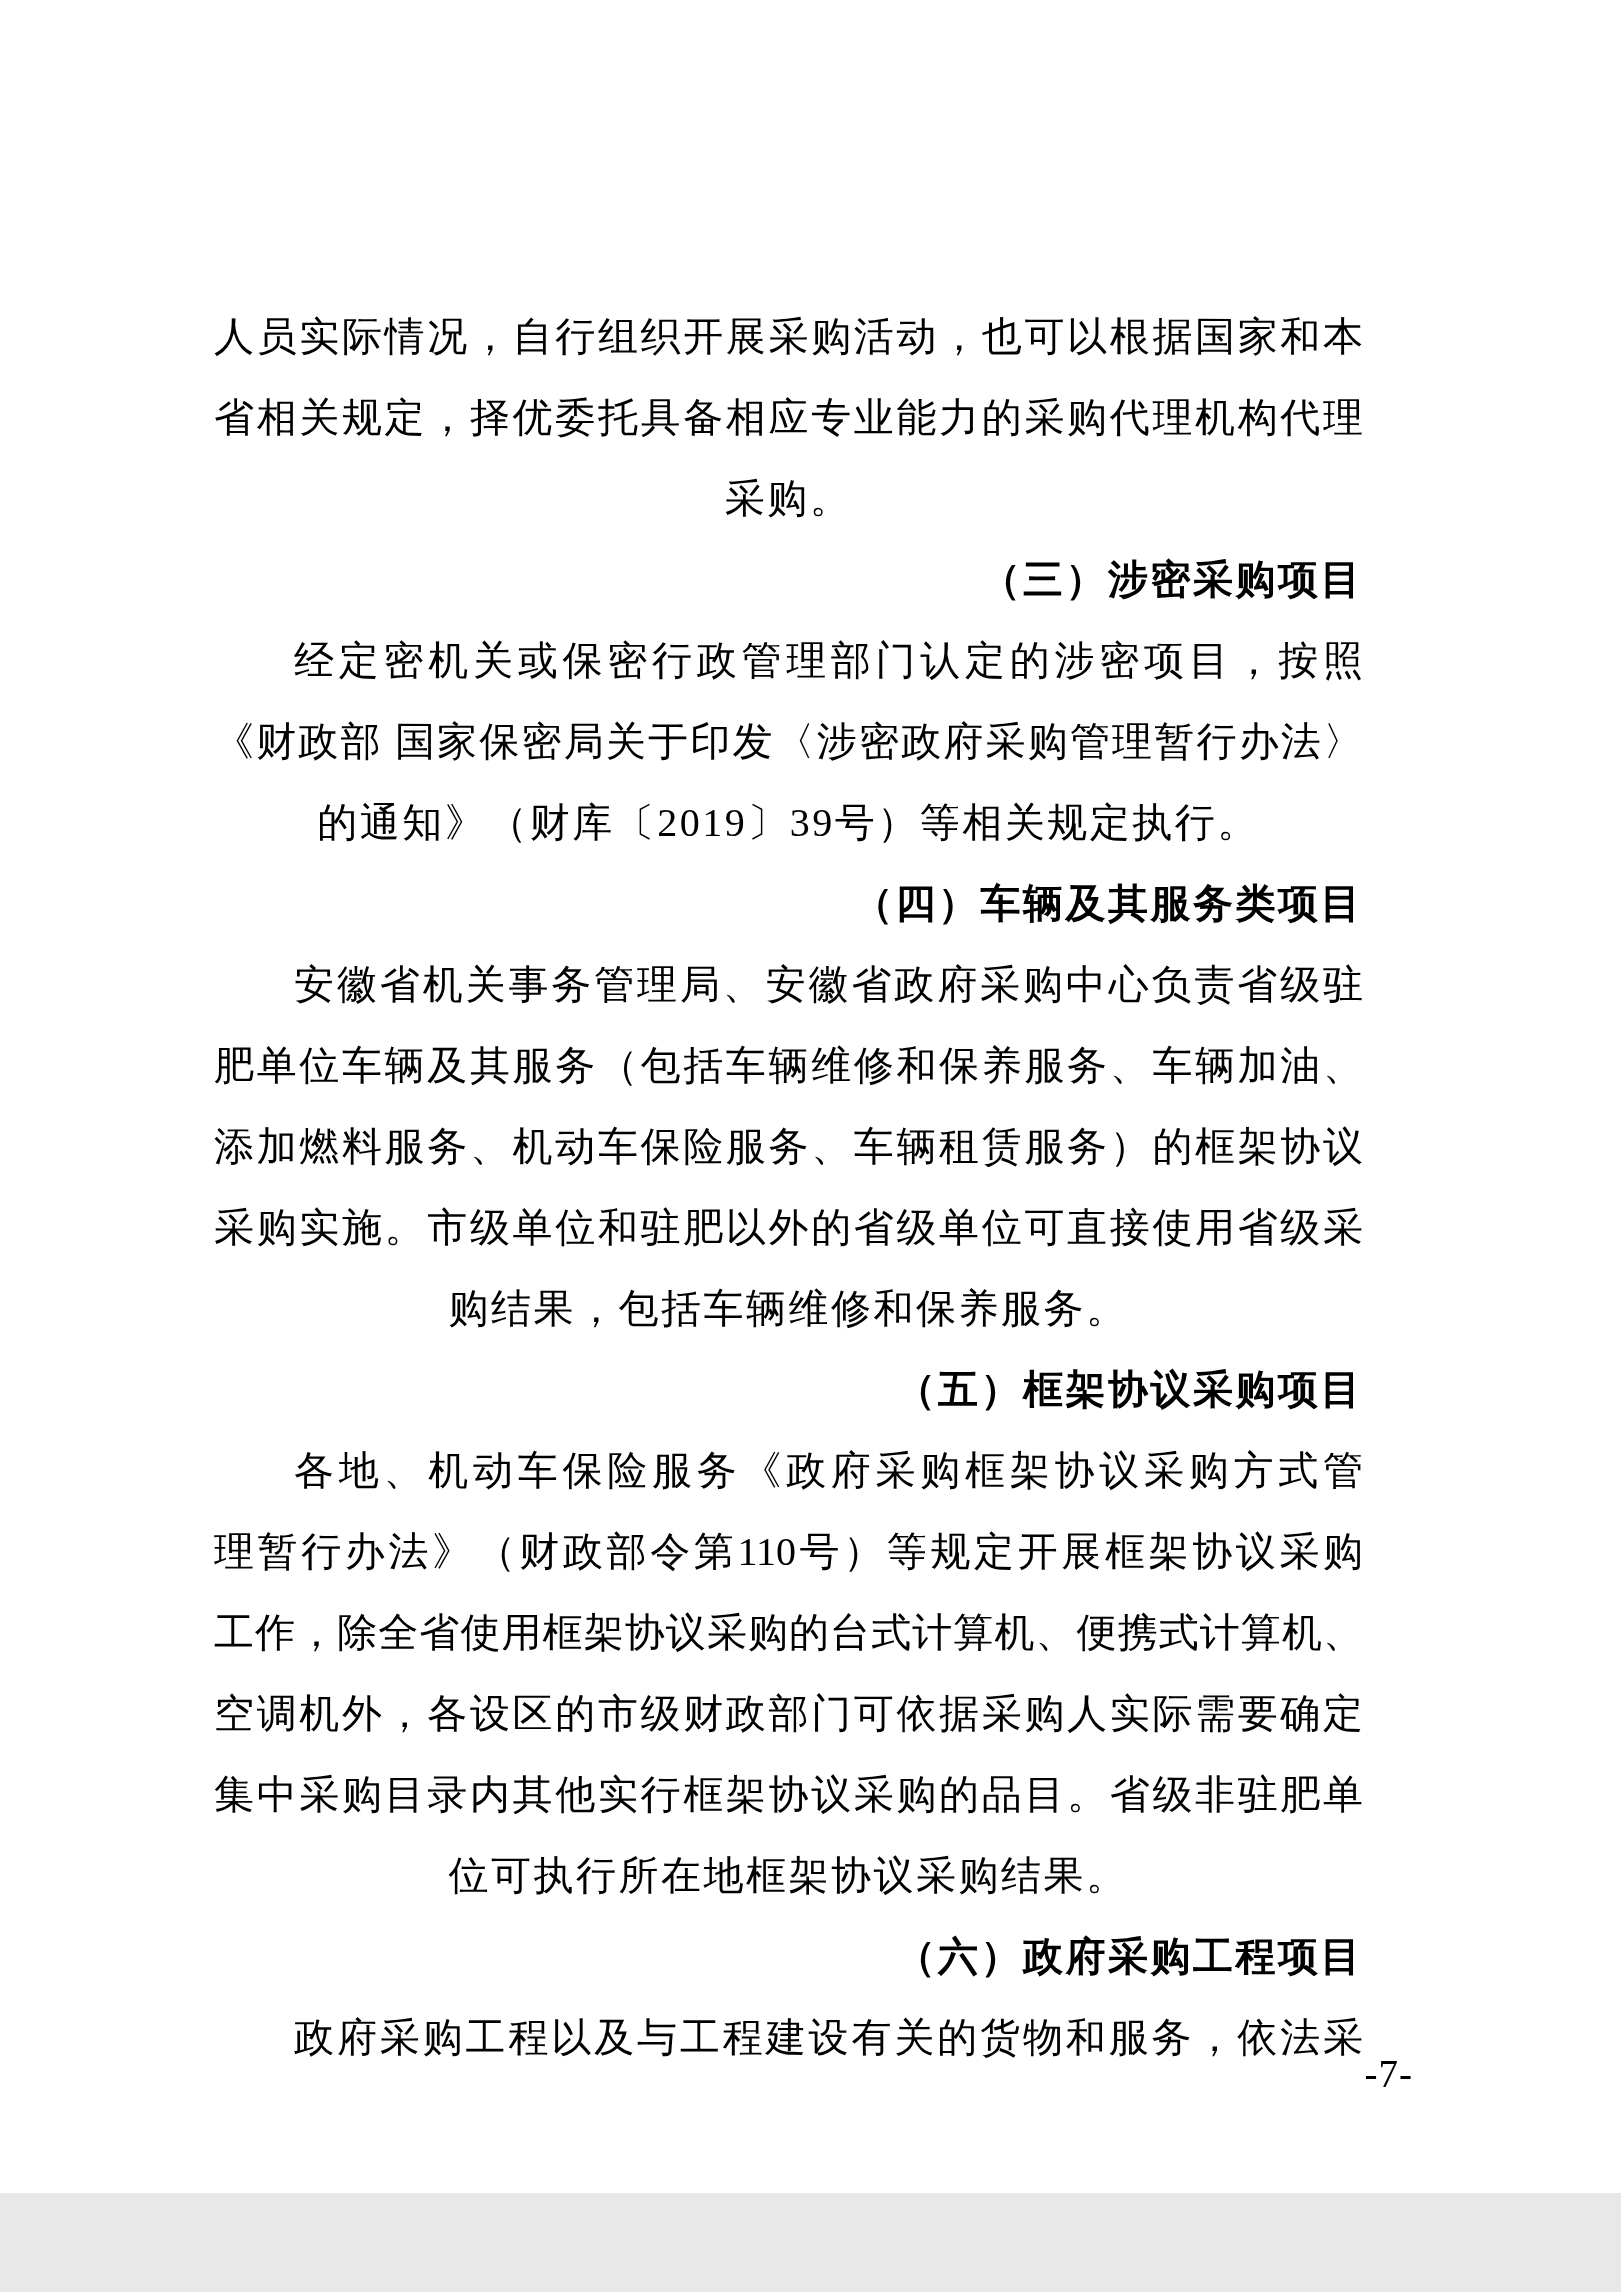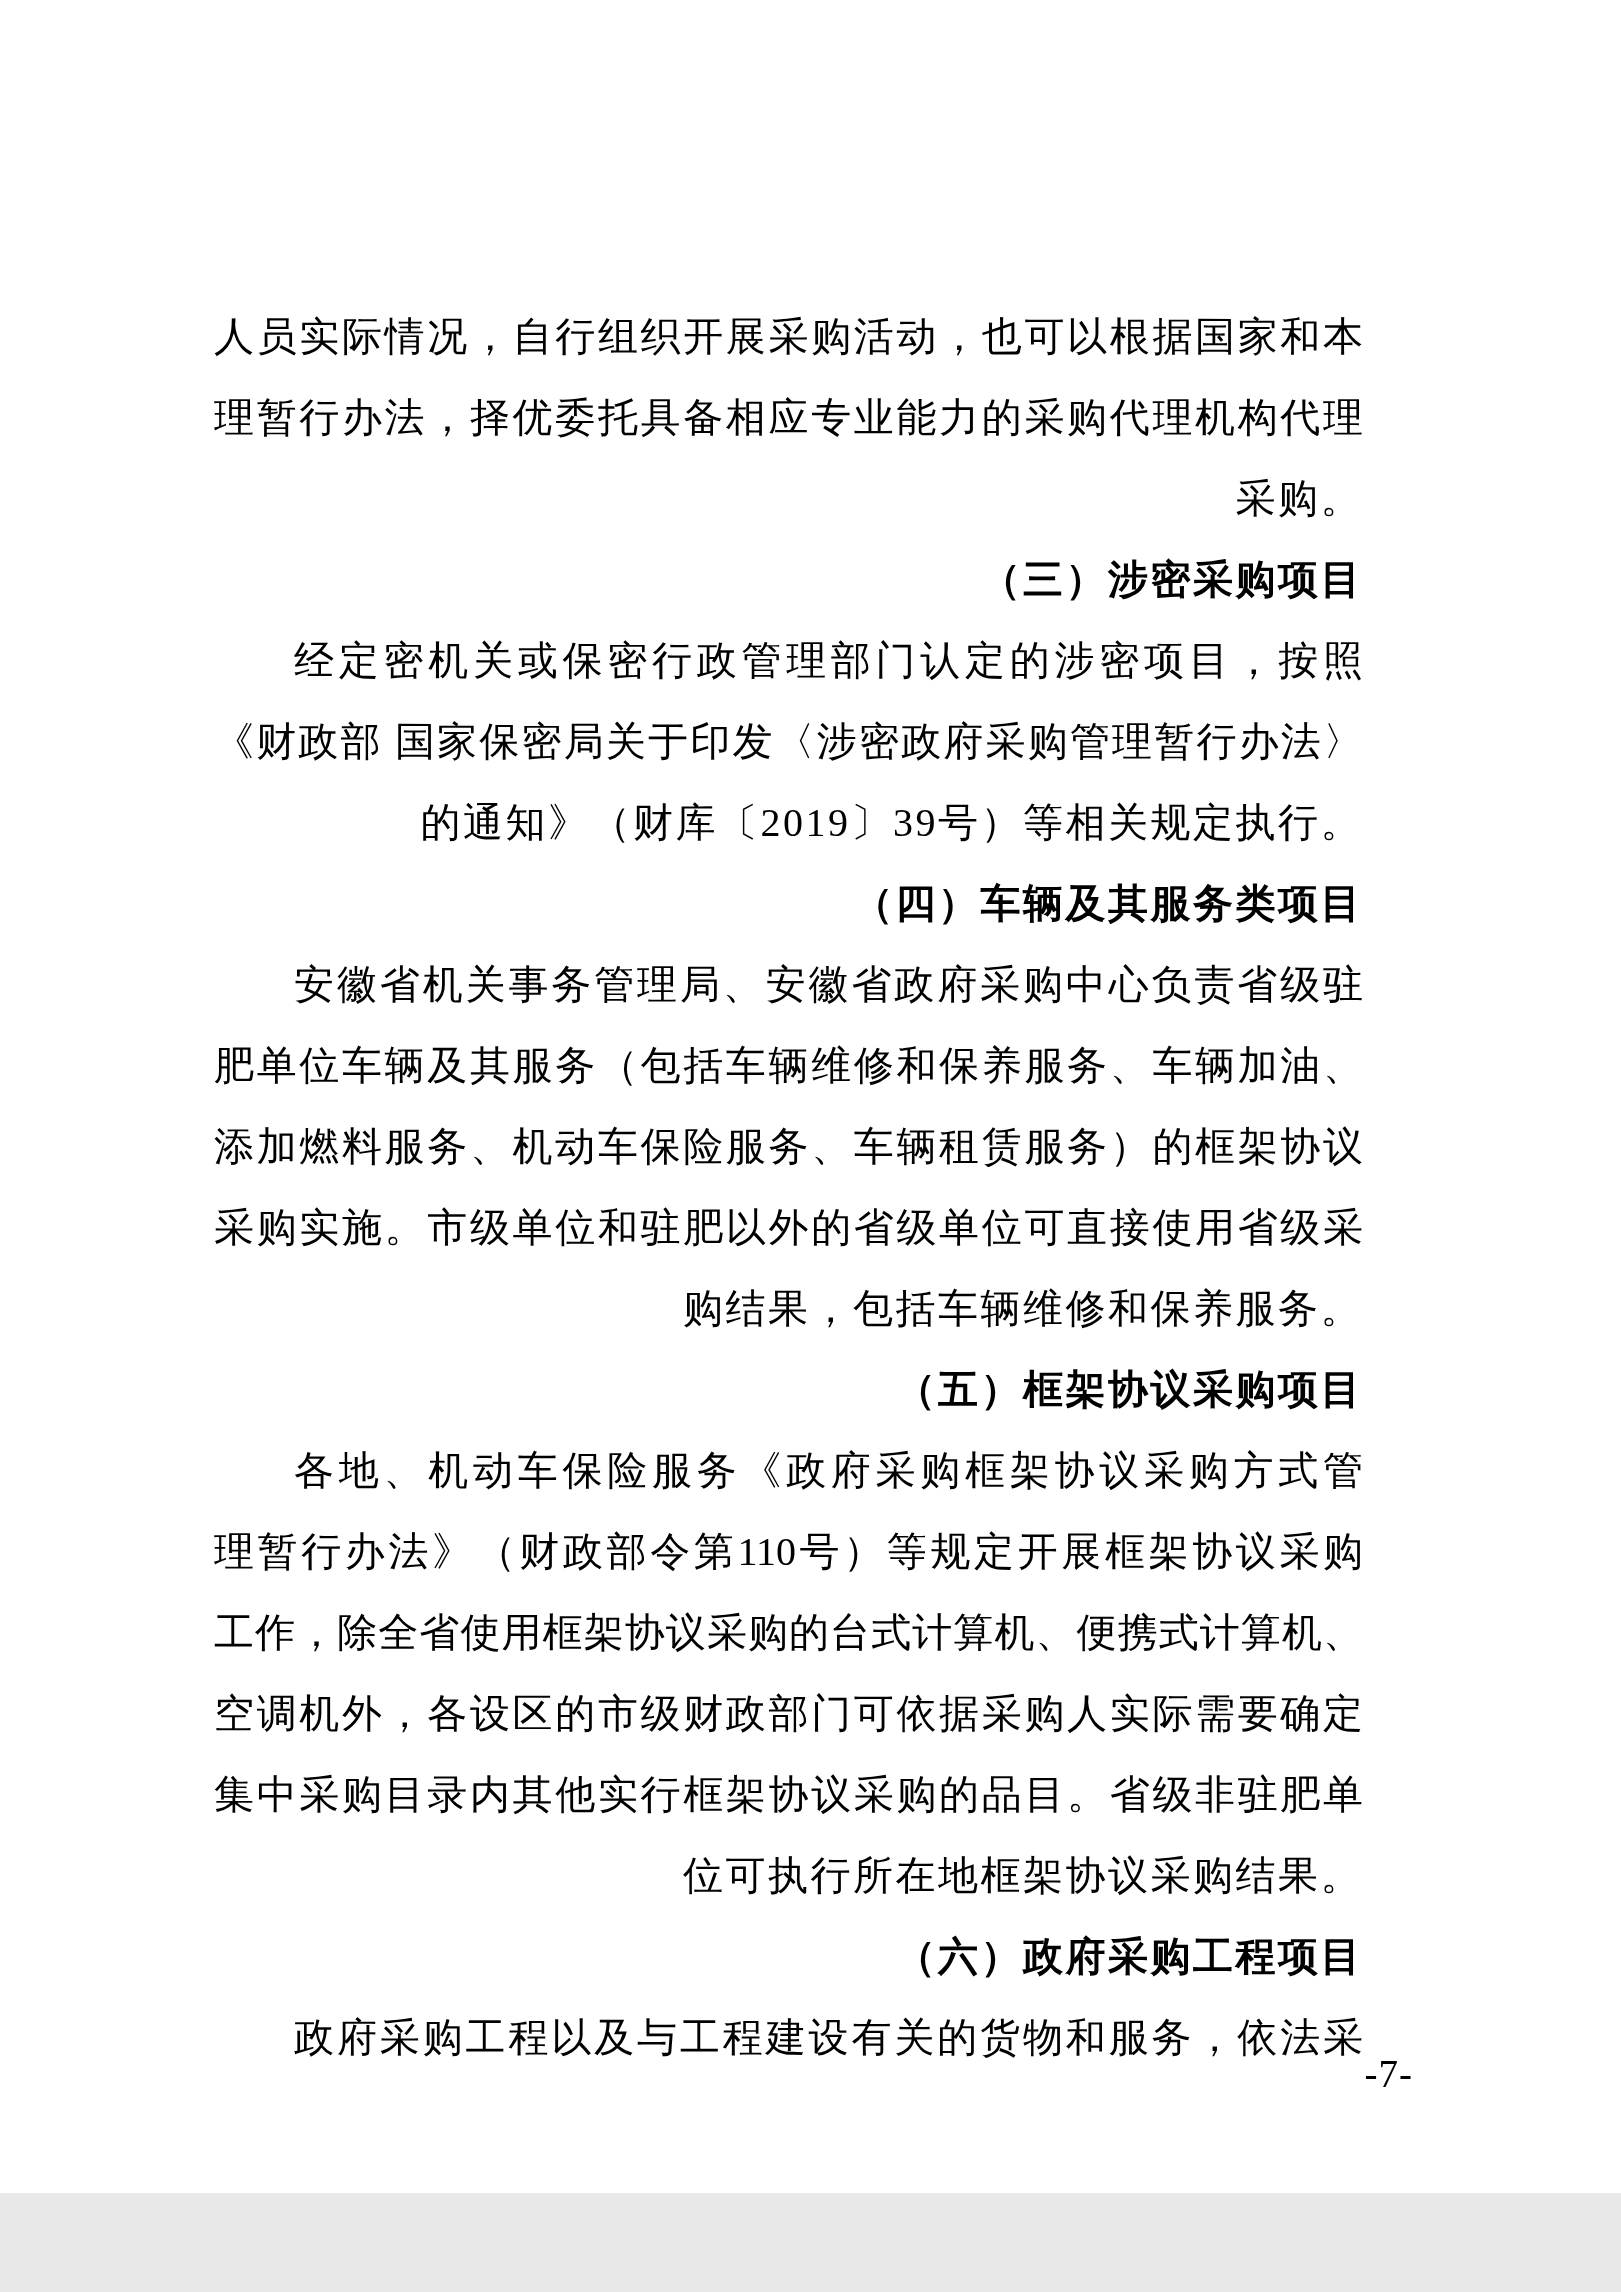--- a/index.html
+++ b/index.html
@@ -23,21 +23,21 @@
     height: 81px;
     line-height: 81px;
     font-size: 40px;
     letter-spacing: 0;
   }
   .fill {
     text-align: justify;
     text-align-last: justify;
   }
   .endline {
-    text-align: right;
+    text-align: center;
     letter-spacing: 2.5px;
   }
   .indent {
     text-indent: 2em;
   }
   .heading {
     font-weight: 700;
     text-align: right;
     text-indent: 2em;
     letter-spacing: 2.5px;
@@ -52,21 +52,21 @@
     font-family: "Liberation Serif", serif;
     color: #000000;
   }
 </style>
 </head>
 <body>
 
 <div class="page">
   <div class="text-block">
     <div class="line fill">人员实际情况，自行组织开展采购活动，也可以根据国家和本</div>
-    <div class="line fill">理暂行办法，择优委托具备相应专业能力的采购代理机构代理</div>
+    <div class="line fill">省相关规定，择优委托具备相应专业能力的采购代理机构代理</div>
     <div class="line endline">采购。</div>
     <div class="line heading">（三）涉密采购项目</div>
     <div class="line fill indent">经定密机关或保密行政管理部门认定的涉密项目，按照</div>
     <div class="line fill">《财政部 国家保密局关于印发〈涉密政府采购管理暂行办法〉</div>
     <div class="line endline">的通知》（财库〔2019〕39号）等相关规定执行。</div>
     <div class="line heading">（四）车辆及其服务类项目</div>
     <div class="line fill indent">安徽省机关事务管理局、安徽省政府采购中心负责省级驻</div>
     <div class="line fill">肥单位车辆及其服务（包括车辆维修和保养服务、车辆加油、</div>
     <div class="line fill">添加燃料服务、机动车保险服务、车辆租赁服务）的框架协议</div>
     <div class="line fill">采购实施。市级单位和驻肥以外的省级单位可直接使用省级采</div>

